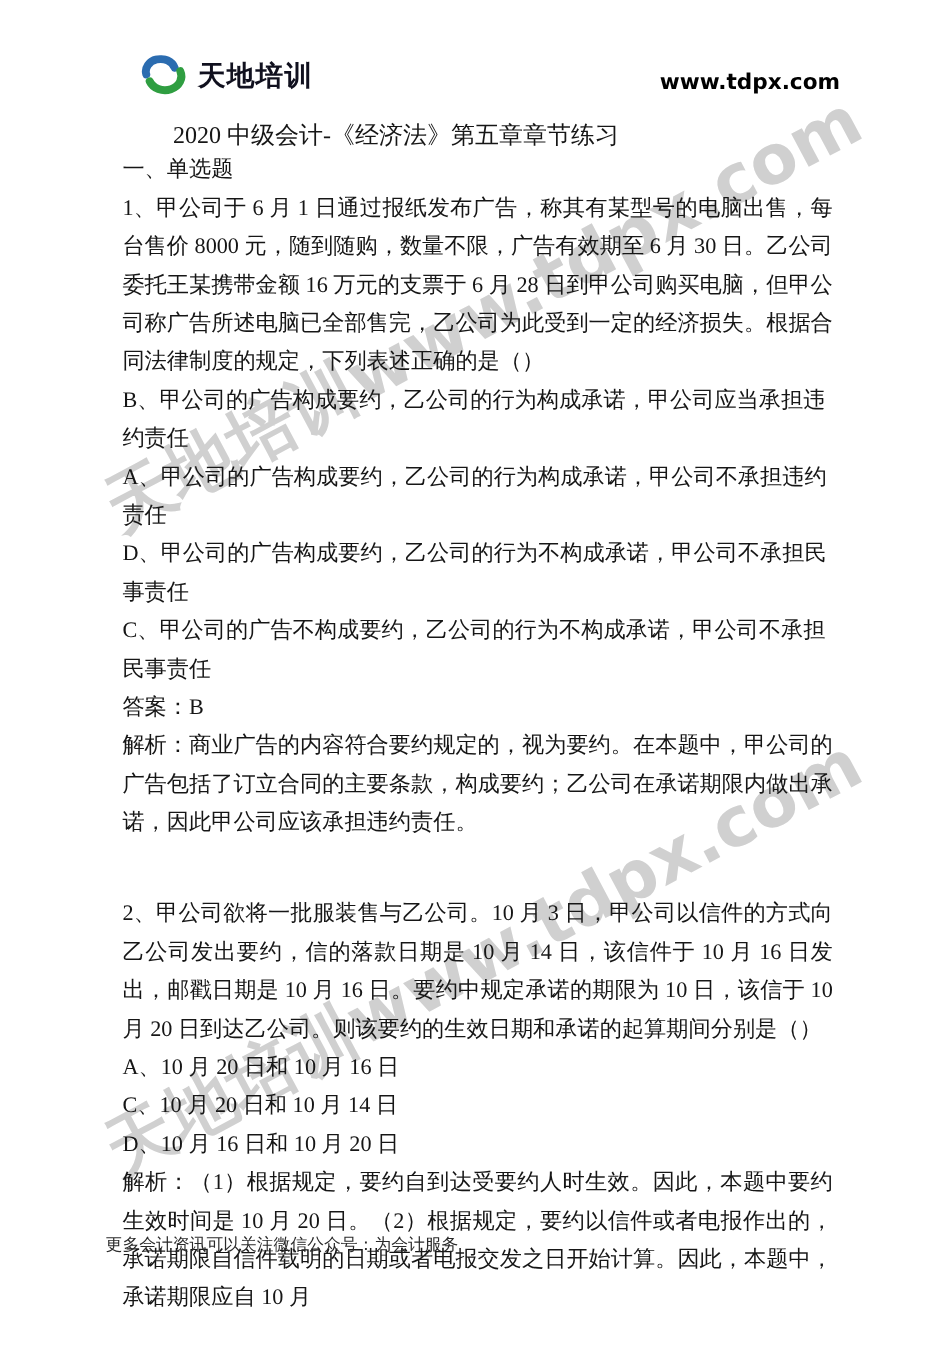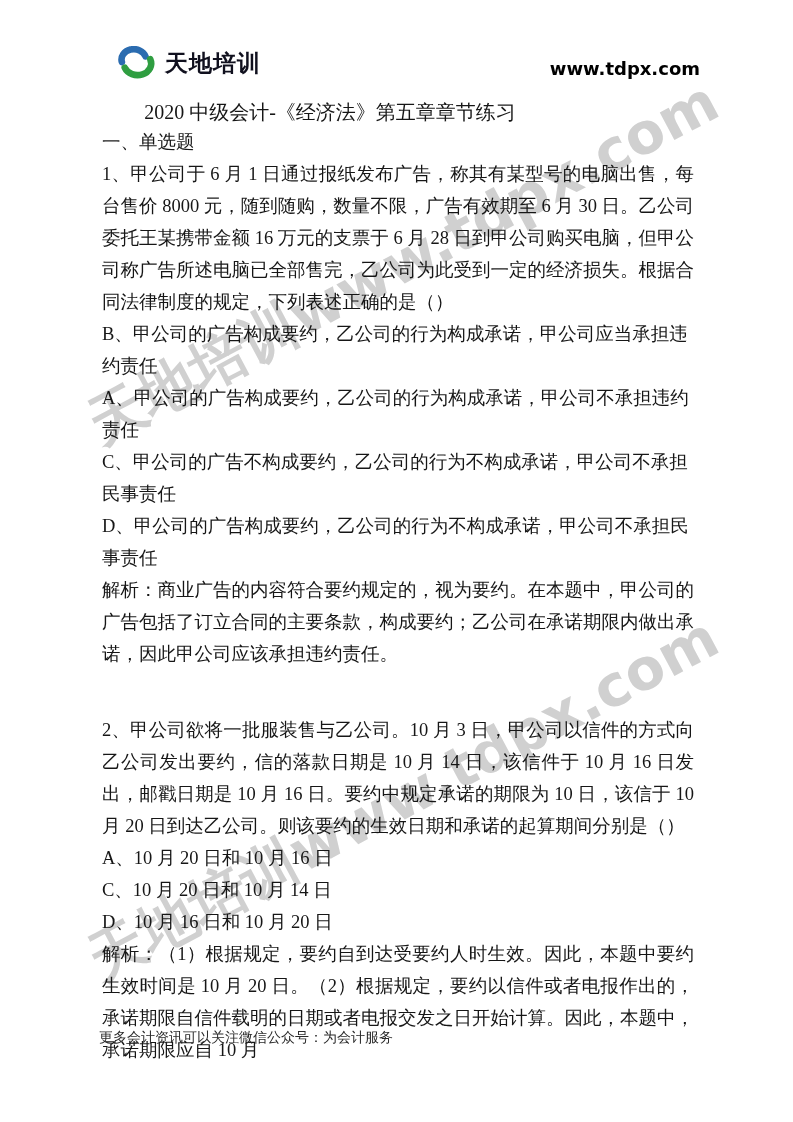--- a/index.html
+++ b/index.html
@@ -72,21 +72,21 @@
     line-height: 32px;
     z-index: 1;
   }
   .body-text p { margin: 0; text-align: justify; }
   .section-heading { line-height: 32px; }
   .option-line, .answer-line { line-height: 32px; }
   .q-gap { height: 44px; }
 
   
   .page-footer {
-    position: absolute; left: 99px; top: 1029px;
+    position: absolute; left: 88px; top: 1029px;
     font-size: 14px;
     color: #2a2a2a;
     z-index: 1;
   }
 </style>
 </head>
 <body>
 
 <div class="page">
 
@@ -104,22 +104,23 @@
 
   <h1 class="doc-title">2020 中级会计-《经济法》第五章章节练习</h1>
 
   <main class="body-text">
 
     <div class="section-heading">一、单选题</div>
 
     <p class="stem">1、甲公司于 6 月 1 日通过报纸发布广告，称其有某型号的电脑出售，每台售价 8000 元，随到随购，数量不限，广告有效期至 6 月 30 日。乙公司委托王某携带金额 16 万元的支票于 6 月 28 日到甲公司购买电脑，但甲公司称广告所述电脑已全部售完，乙公司为此受到一定的经济损失。根据合同法律制度的规定，下列表述正确的是（）</p>
     <div class="option-line">B、甲公司的广告构成要约，乙公司的行为构成承诺，甲公司应当承担违约责任</div>
     <div class="option-line">A、甲公司的广告构成要约，乙公司的行为构成承诺，甲公司不承担违约责任</div>
+    <div class="option-line">D、甲公司的广告构成要约，乙公司的行为不构成承诺，甲公司不承担民事责任</div>
     <div class="option-line">C、甲公司的广告不构成要约，乙公司的行为不构成承诺，甲公司不承担民事责任</div>
-    <div class="option-line">D、甲公司的广告构成要约，乙公司的行为不构成承诺，甲公司不承担民事责任</div>
+    <div class="answer-line">答案：B</div>
     <p class="analysis">解析：商业广告的内容符合要约规定的，视为要约。在本题中，甲公司的广告包括了订立合同的主要条款，构成要约；乙公司在承诺期限内做出承诺，因此甲公司应该承担违约责任。</p>
 
     <div class="q-gap"></div>
 
     <p class="stem">2、甲公司欲将一批服装售与乙公司。10 月 3 日，甲公司以信件的方式向乙公司发出要约，信的落款日期是 10 月 14 日，该信件于 10 月 16 日发出，邮戳日期是 10 月 16 日。要约中规定承诺的期限为 10 日，该信于 10 月 20 日到达乙公司。则该要约的生效日期和承诺的起算期间分别是（）</p>
     <div class="option-line">A、10 月 20 日和 10 月 16 日</div>
     <div class="option-line">C、10 月 20 日和 10 月 14 日</div>
     <div class="option-line">D、10 月 16 日和 10 月 20 日</div>
     <p class="analysis">解析：（1）根据规定，要约自到达受要约人时生效。因此，本题中要约生效时间是 10 月 20 日。（2）根据规定，要约以信件或者电报作出的，承诺期限自信件载明的日期或者电报交发之日开始计算。因此，本题中，承诺期限应自 10 月</p>
 

